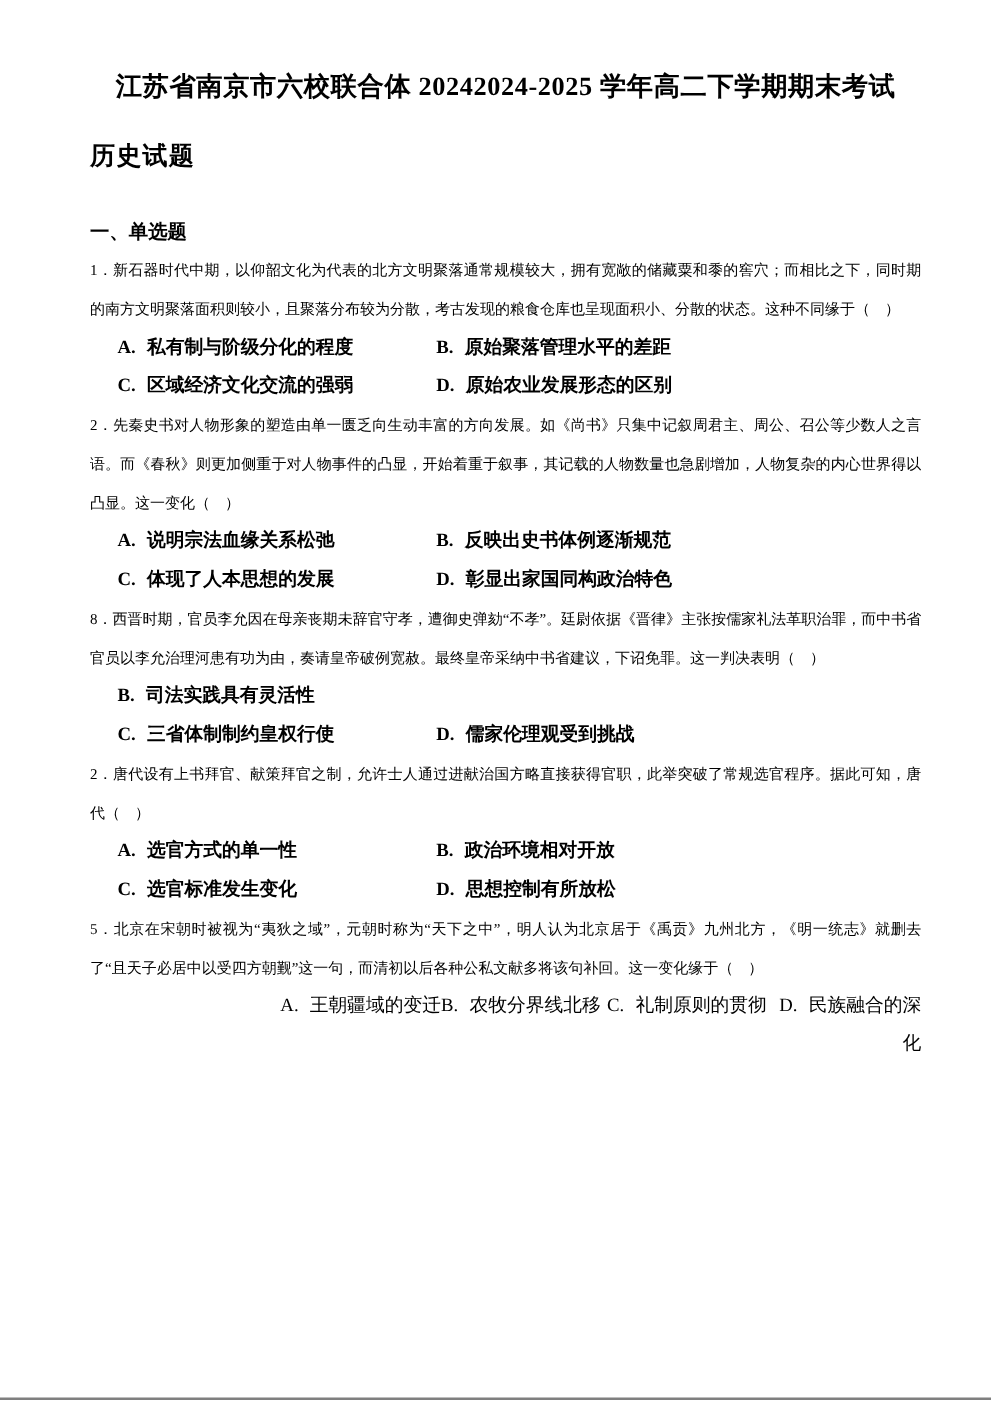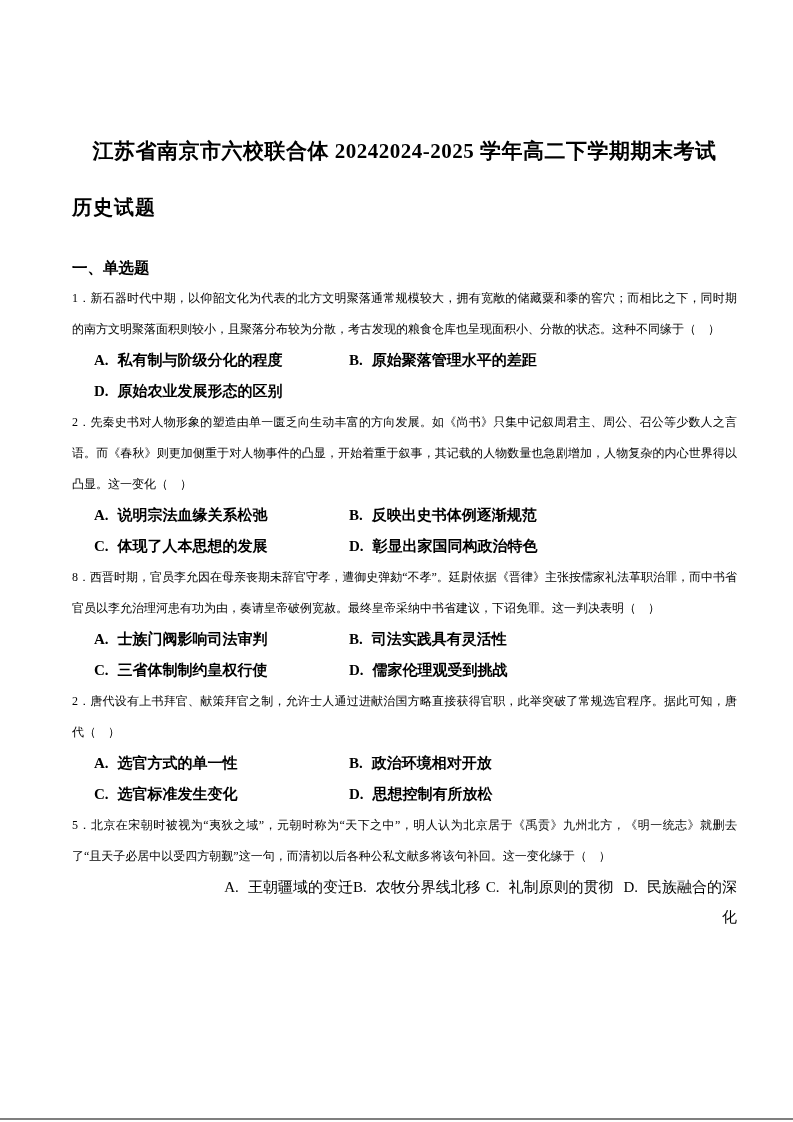--- a/index.html
+++ b/index.html
@@ -4,21 +4,21 @@
 <style>
   * { margin: 0; padding: 0; box-sizing: border-box; }
   html, body { background: #ffffff; }
   body {
     width: 793px; height: 1122px;
     position: relative;
     overflow: hidden;
     font-family: "Liberation Serif", "DejaVu Serif", serif;
     color: #000000;
   }
-  .page { padding: 88px 56px 0 72px; margin-top: 48px; }
+  .page { padding: 54px 56px 0 72px; }
 
   .title {
     font-size: 21px; font-weight: bold;
     text-align: center; line-height: 30px;
     letter-spacing: 0.5px;
   }
   .subtitle {
     font-size: 20px; font-weight: bold;
     text-align: left; line-height: 30px;
     margin-top: 26px; letter-spacing: 1px;
@@ -84,40 +84,40 @@
 
   <div class="section-heading">一、单选题</div>
 
   <div class="question">
     <p class="stem">1．新石器时代中期，以仰韶文化为代表的北方文明聚落通常规模较大，拥有宽敞的储藏粟和黍的窖穴；而相比之下，同时期的南方文明聚落面积则较小，且聚落分布较为分散，考古发现的粮食仓库也呈现面积小、分散的状态。这种不同缘于（　）</p>
     <div class="opt-row">
       <span class="opt col-a"><span class="olabel">A.</span><span>私有制与阶级分化的程度</span></span>
       <span class="opt col-b"><span class="olabel">B.</span><span>原始聚落管理水平的差距</span></span>
     </div>
     <div class="opt-row">
+      <span class="opt col-a"><span class="olabel">C.</span><span>区域经济文化交流的强弱</span></span>
       <span class="opt col-b"><span class="olabel">D.</span><span>原始农业发展形态的区别</span></span>
     </div>
   </div>
 
   <div class="question">
     <p class="stem">2．先秦史书对人物形象的塑造由单一匮乏向生动丰富的方向发展。如《尚书》只集中记叙周君主、周公、召公等少数人之言语。而《春秋》则更加侧重于对人物事件的凸显，开始着重于叙事，其记载的人物数量也急剧增加，人物复杂的内心世界得以凸显。这一变化（　）</p>
     <div class="opt-row">
       <span class="opt col-a"><span class="olabel">A.</span><span>说明宗法血缘关系松弛</span></span>
       <span class="opt col-b"><span class="olabel">B.</span><span>反映出史书体例逐渐规范</span></span>
     </div>
     <div class="opt-row">
       <span class="opt col-a"><span class="olabel">C.</span><span>体现了人本思想的发展</span></span>
       <span class="opt col-b"><span class="olabel">D.</span><span>彰显出家国同构政治特色</span></span>
     </div>
   </div>
 
   <div class="question">
     <p class="stem">8．西晋时期，官员李允因在母亲丧期未辞官守孝，遭御史弹劾“不孝”。廷尉依据《晋律》主张按儒家礼法革职治罪，而中书省官员以李允治理河患有功为由，奏请皇帝破例宽赦。最终皇帝采纳中书省建议，下诏免罪。这一判决表明（　）</p>
     <div class="opt-row">
-      <span class="opt col-a"><span class="olabel">A.</span><span>士族门阀影响司法审判</span></span>
       <span class="opt col-b"><span class="olabel">B.</span><span>司法实践具有灵活性</span></span>
     </div>
     <div class="opt-row">
       <span class="opt col-a"><span class="olabel">C.</span><span>三省体制制约皇权行使</span></span>
       <span class="opt col-b"><span class="olabel">D.</span><span>儒家伦理观受到挑战</span></span>
     </div>
   </div>
 
   <div class="question">
     <p class="stem">2．唐代设有上书拜官、献策拜官之制，允许士人通过进献治国方略直接获得官职，此举突破了常规选官程序。据此可知，唐代（　）</p>

